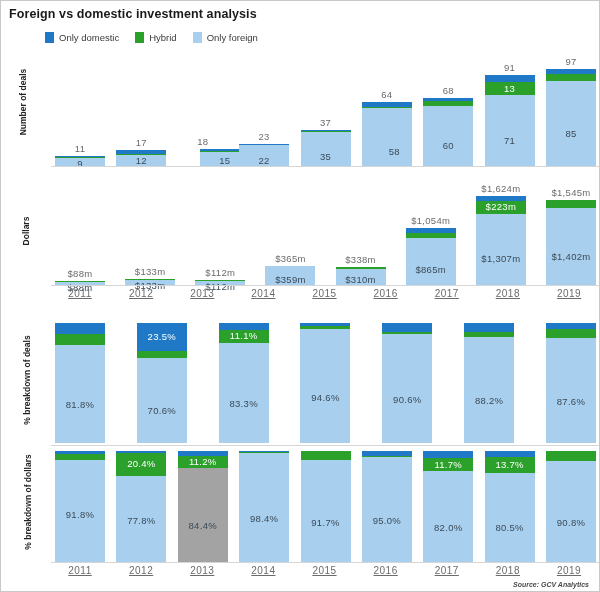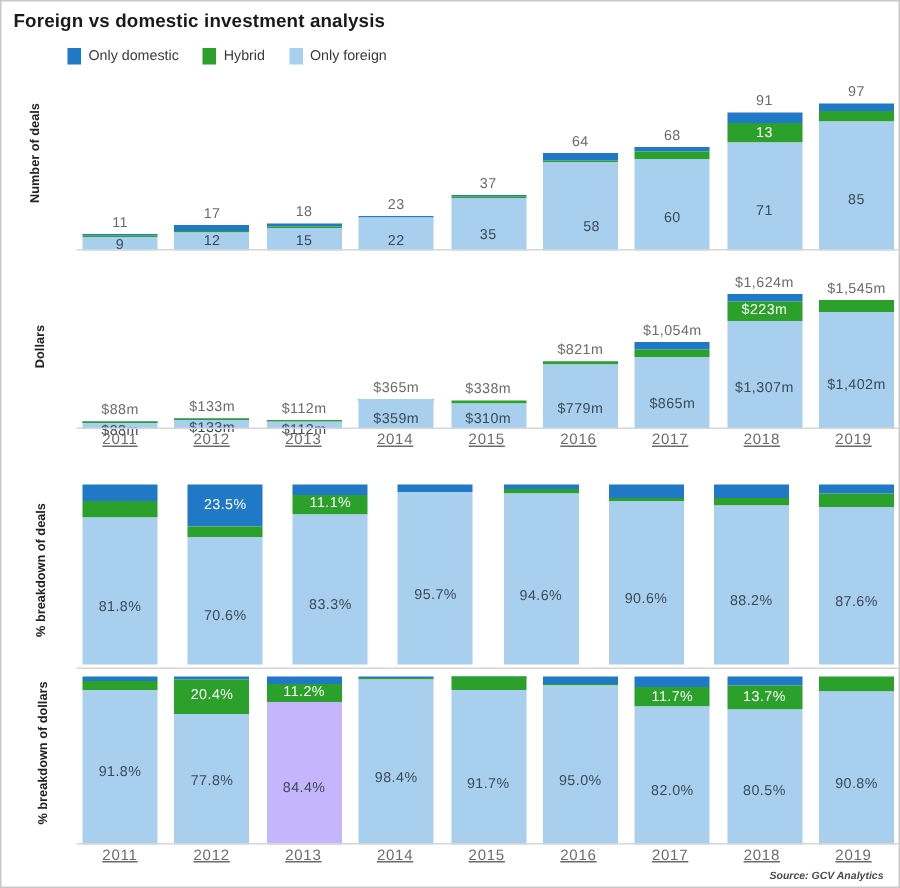--- a/index.html
+++ b/index.html
@@ -137,21 +137,21 @@
             <div class="stack" style="height: 17.1753px;">
               <div class="seg" style="background: rgb(32, 121, 199); height: 4.04124px;"></div>
               <div class="seg" style="background: rgb(43, 160, 43); height: 1.01031px;"></div>
               <div class="seg" style="background: rgb(168, 207, 238); height: 12.1237px;">
                 <span class="seg-lbl dark" style="top: 0.123711px;">12</span>
               </div>
             </div>
           </div>
           <div class="barcol">
             <div class="total-lbl" style="bottom: 20.1856px;">18</div>
-            <div class="stack" style="height: 18.1856px;">
+            <div class="stack" style="height: 18.1856px; margin-left: 22px;">
               <div class="seg" style="background: rgb(32, 121, 199); height: 2.02062px;"></div>
               <div class="seg" style="background: rgb(43, 160, 43); height: 1.01031px;"></div>
               <div class="seg" style="background: rgb(168, 207, 238); height: 15.1546px;">
                 <span class="seg-lbl dark" style="top: 3.15464px;">15</span>
               </div>
             </div>
           </div>
           <div class="barcol">
             <div class="total-lbl" style="bottom: 25.2371px;">23</div>
             <div class="stack" style="height: 23.2371px;">
@@ -263,30 +263,20 @@
               </div>
             </div>
           </div>
           <div class="barcol">
             <div class="total-lbl" style="bottom: 20.7315px;">$338m</div>
             <div class="stack" style="height: 18.7315px;">
               <div class="seg" style="background: rgb(32, 121, 199); height: 0.0554187px;"></div>
               <div class="seg" style="background: rgb(43, 160, 43); height: 1.49631px;"></div>
               <div class="seg" style="background: rgb(168, 207, 238); height: 17.1798px;">
                 <span class="seg-lbl dark" style="top: 5.1798px;">$310m</span>
-              </div>
-            </div>
-          </div>
-          <div class="barcol">
-            <div class="total-lbl" style="bottom: 47.4988px;">$821m</div>
-            <div class="stack" style="height: 45.4988px;">
-              <div class="seg" style="background: rgb(32, 121, 199); height: 0.775862px;"></div>
-              <div class="seg" style="background: rgb(43, 160, 43); height: 1.55172px;"></div>
-              <div class="seg" style="background: rgb(168, 207, 238); height: 43.1712px;">
-                <span class="seg-lbl dark" style="top: 23.7442px;">$779m</span>
               </div>
             </div>
           </div>
           <div class="barcol">
             <div class="total-lbl" style="bottom: 60.4113px;">$1,054m</div>
             <div class="stack" style="height: 58.4113px;">
               <div class="seg" style="background: rgb(32, 121, 199); height: 5.26478px;"></div>
               <div class="seg" style="background: rgb(43, 160, 43); height: 5.20936px;"></div>
               <div class="seg" style="background: rgb(168, 207, 238); height: 47.9372px;">
                 <span class="seg-lbl dark" style="top: 26.3655px;">$865m</span>
@@ -362,29 +352,20 @@
               <div class="seg" style="background: rgb(43, 160, 43); height: 13.32px;">
                 <span class="seg-lbl light" style="top: 0.66px;">11.1%</span>
               </div>
               <div class="seg" style="background: rgb(168, 207, 238); height: 99.96px;">
                 <span class="seg-lbl dark" style="top: 54.978px;">83.3%</span>
               </div>
             </div>
           </div>
           <div class="barcol">
             <div class="stack" style="height: 120px;">
-              <div class="seg" style="background: rgb(32, 121, 199); height: 5.16px;"></div>
-              <div class="seg" style="background: rgb(43, 160, 43); height: 0px;"></div>
-              <div class="seg" style="background: rgb(168, 207, 238); height: 114.84px;">
-                <span class="seg-lbl dark" style="top: 63.162px;">95.7%</span>
-              </div>
-            </div>
-          </div>
-          <div class="barcol">
-            <div class="stack" style="height: 120px;">
               <div class="seg" style="background: rgb(32, 121, 199); height: 3.24px;"></div>
               <div class="seg" style="background: rgb(43, 160, 43); height: 3.24px;"></div>
               <div class="seg" style="background: rgb(168, 207, 238); height: 113.52px;">
                 <span class="seg-lbl dark" style="top: 62.436px;">94.6%</span>
               </div>
             </div>
           </div>
           <div class="barcol">
             <div class="stack" style="height: 120px;">
               <div class="seg" style="background: rgb(32, 121, 199); height: 9.36px;"></div>
@@ -440,21 +421,21 @@
                 <span class="seg-lbl dark" style="top: 39px;">77.8%</span>
               </div>
             </div>
           </div>
           <div class="barcol">
             <div class="stack" style="height: 112px;">
               <div class="seg" style="background: rgb(32, 121, 199); height: 4.928px;"></div>
               <div class="seg" style="background: rgb(43, 160, 43); height: 12.544px;">
                 <span class="seg-lbl light" style="top: 0.272px;">11.2%</span>
               </div>
-              <div class="seg" style="background: #c4b5fd; height: 94.528px;">
+              <div class="seg" style="background: #a3a3a3; height: 94.528px;">
                 <span class="seg-lbl dark" style="top: 51.9904px;">84.4%</span>
               </div>
             </div>
           </div>
           <div class="barcol">
             <div class="stack" style="height: 112px;">
               <div class="seg" style="background: rgb(32, 121, 199); height: 0.896px;"></div>
               <div class="seg" style="background: rgb(43, 160, 43); height: 0.896px;"></div>
               <div class="seg" style="background: rgb(168, 207, 238); height: 110.208px;">
                 <span class="seg-lbl dark" style="top: 60.6144px;">98.4%</span>

